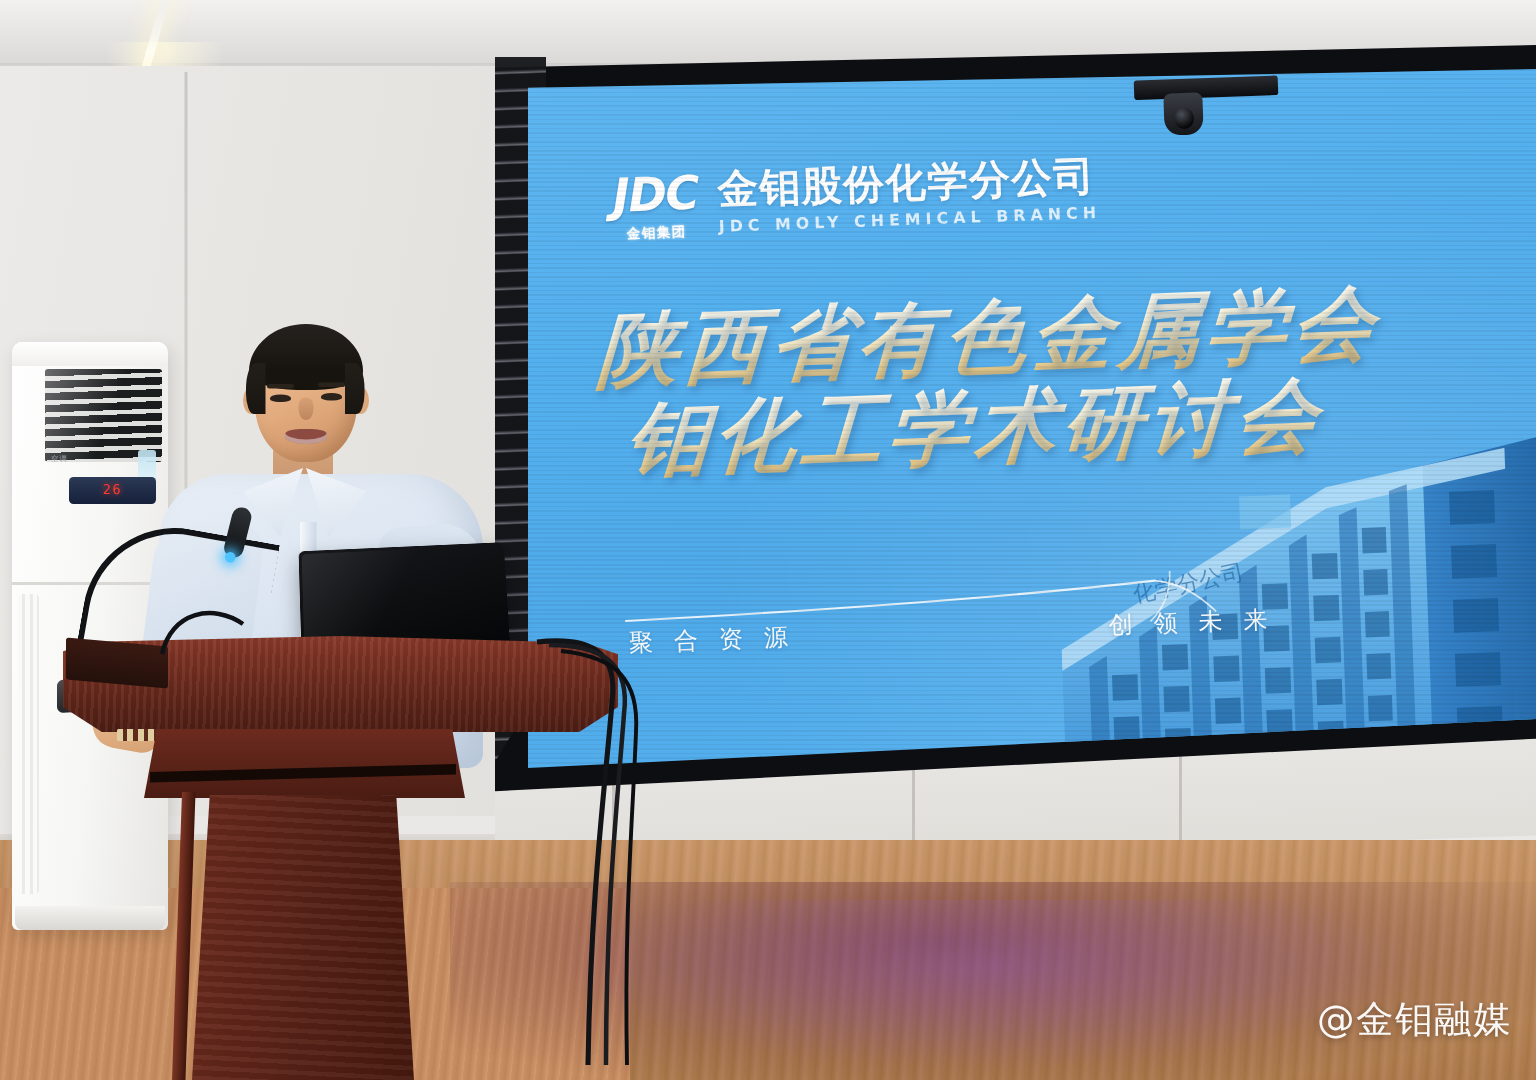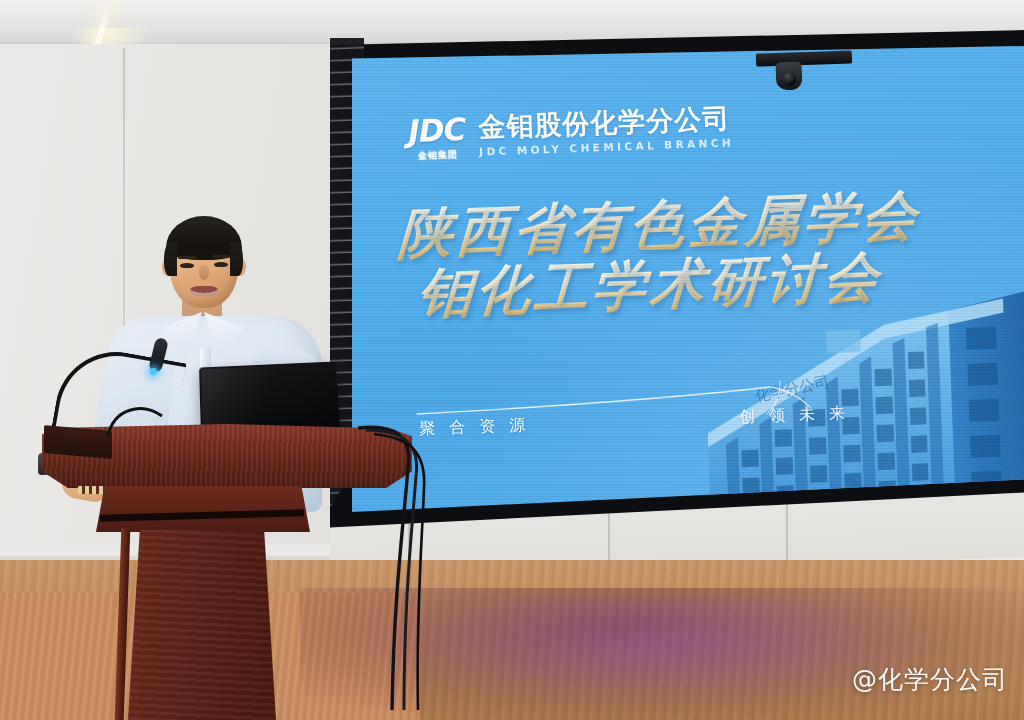--- a/index.html
+++ b/index.html
@@ -534,20 +534,33 @@
 
       </div>
       <div class="led-grid"></div>
     </div>
   </div>
 
   <div class="cam-bar"></div>
   <div class="cam-body"></div>
   <div class="cam-lens"></div>
 
+  <div class="ac">
+    <div class="ac-top"></div>
+    <div class="ac-vent"></div>
+    <div class="ac-vent-sheen"></div>
+    <div class="ac-label">空调</div>
+    <div class="ac-badge"></div>
+    <div class="ac-display">
+      <span class="ac-digits">26</span>
+    </div>
+    <div class="ac-seam"></div>
+    <div class="ac-side"></div>
+    <div class="ac-base"></div>
+  </div>
 
   <div class="person">
     <div class="neck"></div>
     <div class="shirt"></div>
     <div class="sleeve-r"></div>
     <div class="sleeve-l"></div>
     <div class="collar-l"></div>
     <div class="collar-r"></div>
     <div class="placket"></div>
     <div class="pocket"></div>
@@ -588,15 +601,15 @@
 
   <svg class="cable" style="left:300px;top:410px;width:200px;height:310px;" viewBox="0 0 200 310">
     <path d="M58 18 C 96 14, 112 26, 108 58 C 104 110, 94 180, 92 300" stroke="#121316" stroke-width="3.4" fill="none"></path>
     <path d="M66 20 C 104 20, 120 34, 116 66 C 112 120, 104 190, 104 300" stroke="#1a1c20" stroke-width="3" fill="none"></path>
     <path d="M74 24 C 112 28, 126 44, 124 78 C 122 132, 116 200, 118 300" stroke="#0d0e11" stroke-width="2.6" fill="none"></path>
   </svg>
   <svg class="cable" style="left:104px;top:400px;width:70px;height:40px;" viewBox="0 0 70 40">
     <path d="M4 36 C 10 8, 38 2, 58 16" stroke="#101114" stroke-width="3" fill="none"></path>
   </svg>
 
-  <div class="watermark">@化学分公司</div>
+  <div class="watermark">@金钼融媒</div>
 
 </div>
 
 </body></html>

